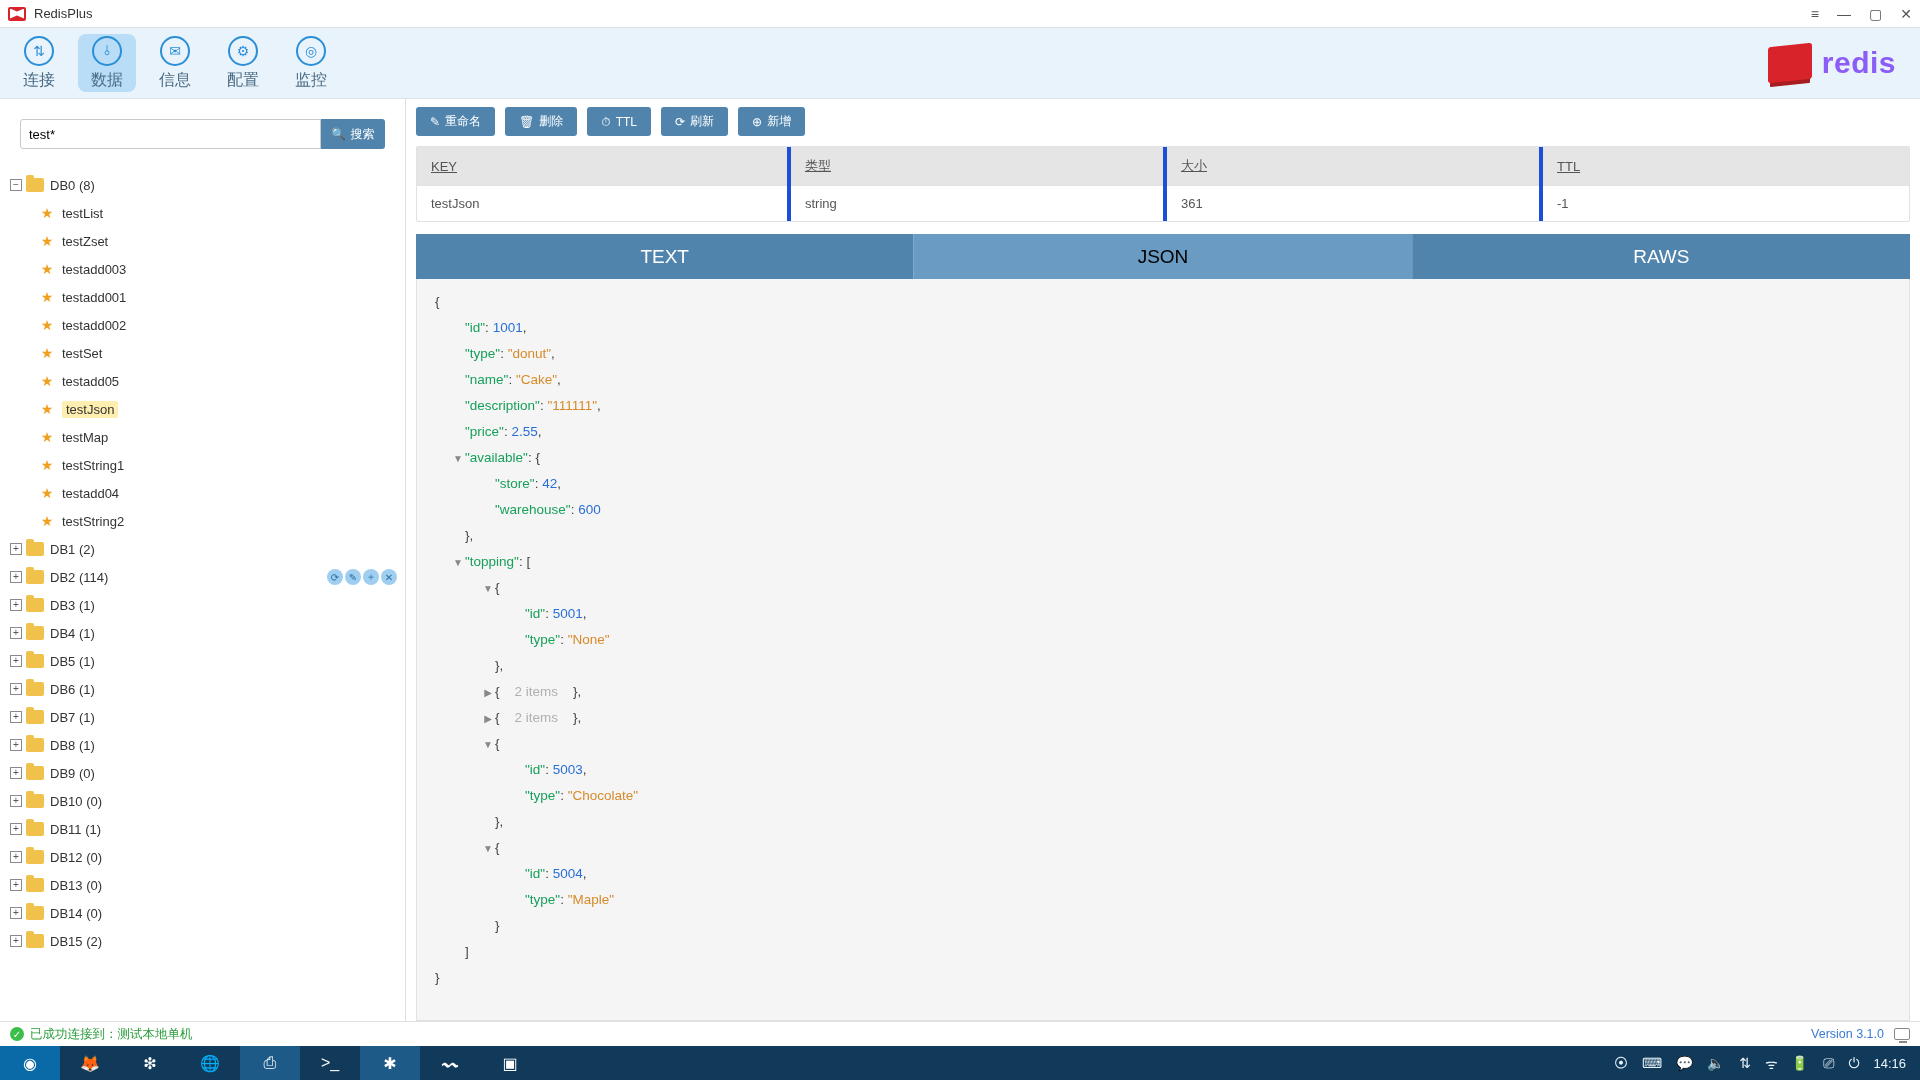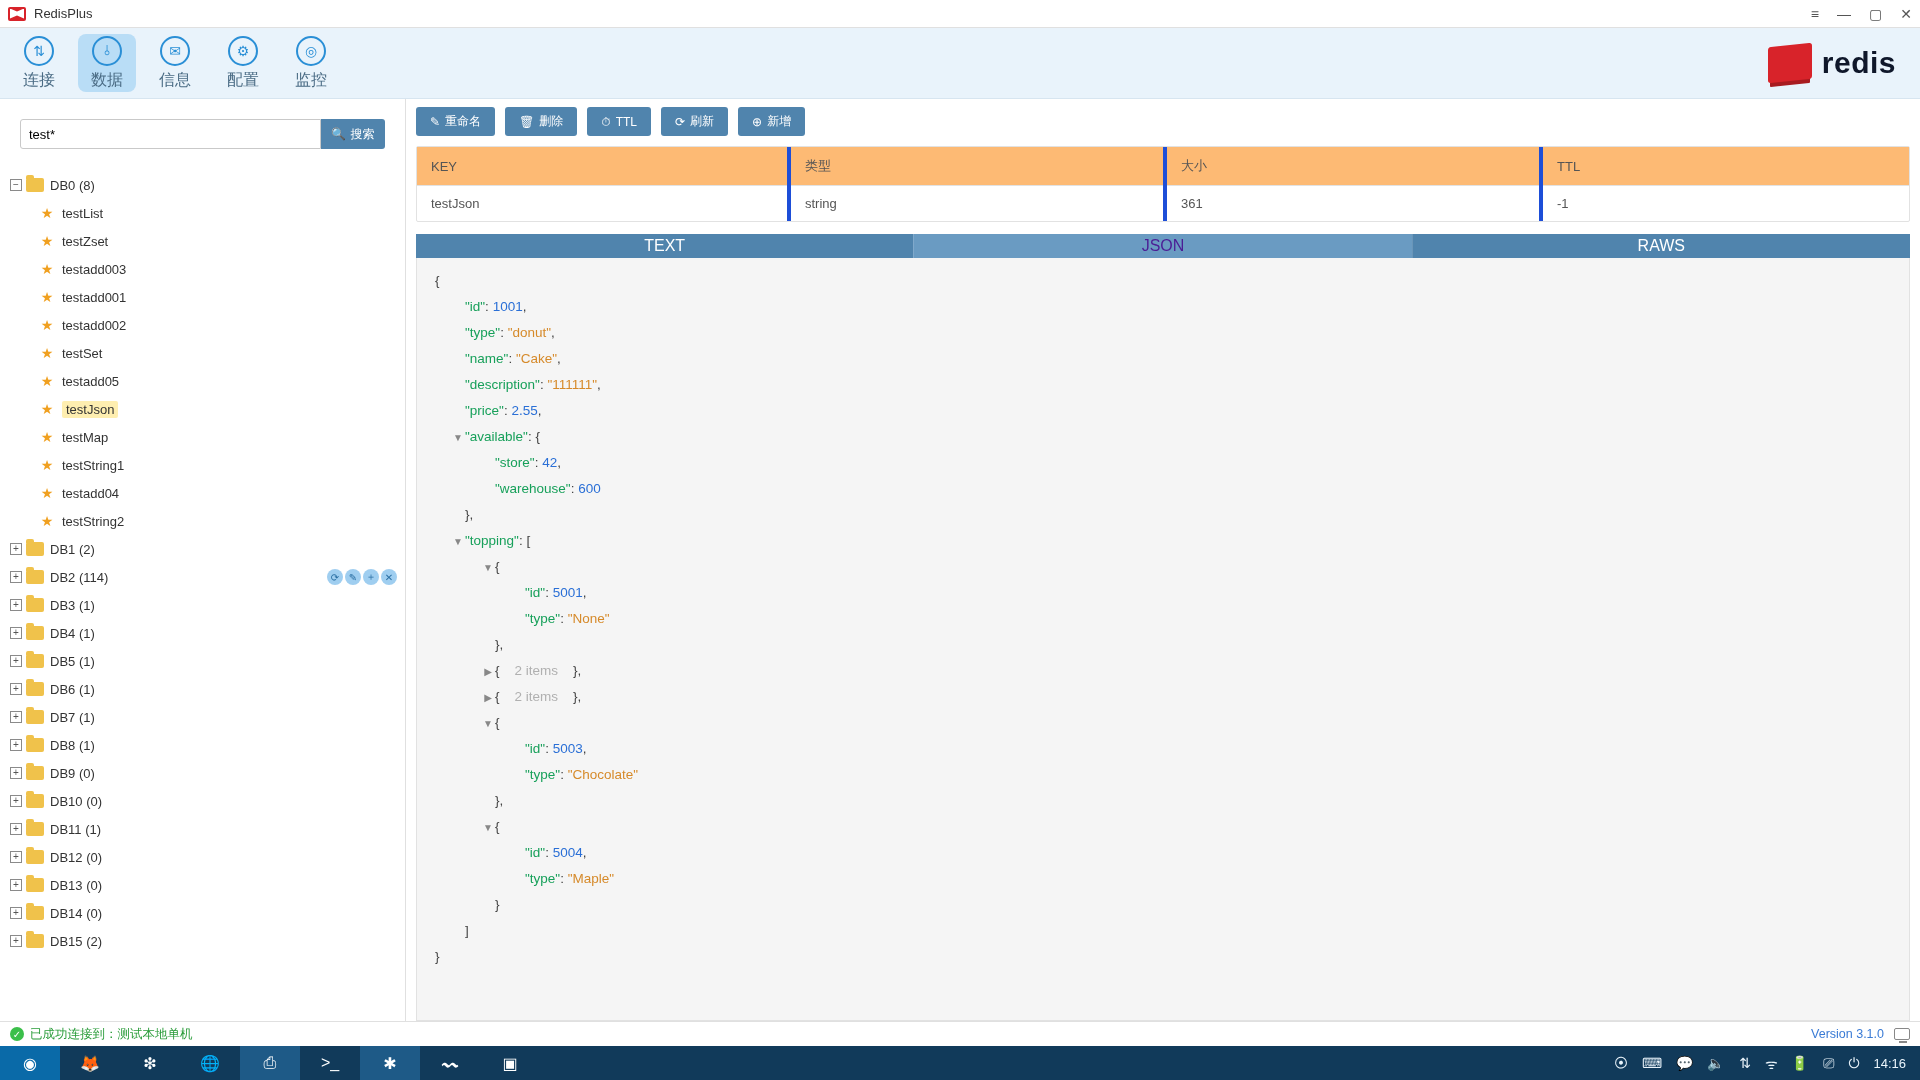--- a/index.html
+++ b/index.html
@@ -15,21 +15,21 @@
 
 
 .toolbar { height: 71px; background: #e9f3fb; display: flex; align-items: center; padding: 0 10px; border-bottom: 1px solid #d7e5f0; }
 .toolbar .nav { display: flex; gap: 10px; }
 .tool-btn { width: 58px; height: 58px; border-radius: 8px; display: flex; flex-direction: column; align-items: center; justify-content: center; gap: 4px; cursor: pointer; }
 .tool-btn.active { background: #b9ddf6; }
 .tool-btn .circle { width: 30px; height: 30px; border: 2px solid #2a8fd6; border-radius: 50%; display: flex; align-items: center; justify-content: center; color: #2a8fd6; font-size: 14px; }
 .tool-btn .lbl { font-size: 16px; color: #4a6b84; }
 .toolbar .brand { margin-left: auto; display: flex; align-items: center; gap: 10px; padding-right: 14px; }
 .brand-cube { width: 44px; height: 36px; background: #d8232a; transform: skewY(-6deg); border-radius: 3px; box-shadow: 0 6px 0 -2px #a81b20; }
-.brand-text { font-size: 30px; font-weight: 700; color: #0f172a; letter-spacing: 0.5px; }
+.brand-text { font-size: 30px; font-weight: 700; color: #8b5cf6; letter-spacing: 0.5px; }
 
 
 .main { display: flex; height: calc(1080px - 28px - 71px - 25px - 34px); }
 
 
 .sidebar { width: 406px; border-right: 1px solid #e0e0e0; display: flex; flex-direction: column; }
 .search-row { display: flex; padding: 20px; gap: 0; }
 .search-input { flex: 1; height: 30px; border: 1px solid #c9c9c9; border-radius: 3px 0 0 3px; padding: 0 8px; font-size: 13px; outline: none; }
 .search-btn { width: 64px; height: 30px; background: #5084ad; color: #fff; border: none; border-radius: 0 3px 3px 0; font-size: 12px; display:flex;align-items:center;justify-content:center;gap:4px;cursor:pointer;}
 .tree { flex: 1; overflow-y: auto; font-size: 13px; color: #333; padding: 2px 0 10px 0; }
@@ -44,28 +44,28 @@
 .db-actions { position:absolute; right:8px; display:none; gap:2px; }
 .db-actions .dot { width:16px;height:16px;border-radius:50%;background:#9fcef0;color:#2a6fa3;font-size:10px;display:flex;align-items:center;justify-content:center; }
 
 
 .content { flex: 1; display: flex; flex-direction: column; padding: 8px 10px 0 10px; }
 .action-row { display: flex; gap: 10px; margin-bottom: 10px; }
 .act-btn { height: 29px; padding: 0 14px; background: #5084ad; color:#fff; border:none; border-radius:3px; font-size:12px; display:flex; align-items:center; gap:5px; cursor:pointer;}
 .info-table { border: 1px solid #e2e2e2; border-radius: 2px; }
 .info-table table { width:100%; border-collapse: collapse; }
 .info-table th, .info-table td { text-align:left; padding: 10px 14px; font-size: 13px; color:#555; font-weight:normal; }
-.info-table thead th { background:#fdba74; border-bottom:1px solid #e2e2e2; }
+.info-table thead th { background:#e5e5e5; border-bottom:1px solid #e2e2e2;text-decoration:underline; }
 .info-table th+th, .info-table td+td { border-left:4px solid #1d4ed8; }
 .col-key{width:372px;} .col-type{width:376px;} .col-size{width:376px;}
 
 .view-tabs { display:flex; margin-top: 12px; }
-.view-tab { flex:1; height:24px; display:flex; align-items:center; justify-content:center; font-size:16px; background:#5084ad; color:#fff; cursor:pointer; }
+.view-tab { flex:1; height:45px; display:flex; align-items:center; justify-content:center; font-size:19px; background:#5084ad; color:#fff; cursor:pointer; }
 .view-tab + .view-tab { border-left: 1px solid rgba(255,255,255,0.15); }
-.view-tab.active { background:#6a9bc2; color:#4c1d95; }
+.view-tab.active { background:#6a9bc2; color:#000000; }
 
 .json-view { flex:1; border:1px solid #e2e2e2; border-top:none; background:#f5f5f5; padding: 10px 6px; font-family: Consolas, monospace; font-size: 13.5px; color:#444; overflow:auto; line-height: 25px; }
 .json-view .ln { white-space: pre; }
 .tg { display:inline-block; width:10px; color:#888; font-size:10px; margin-right:2px; cursor:pointer; text-align:center;}
 .k { color:#17a05a; }
 .n { color:#2a6fd6; }
 .s { color:#d68a2a; }
 .dim { color:#b0b0b0; }
 
 

